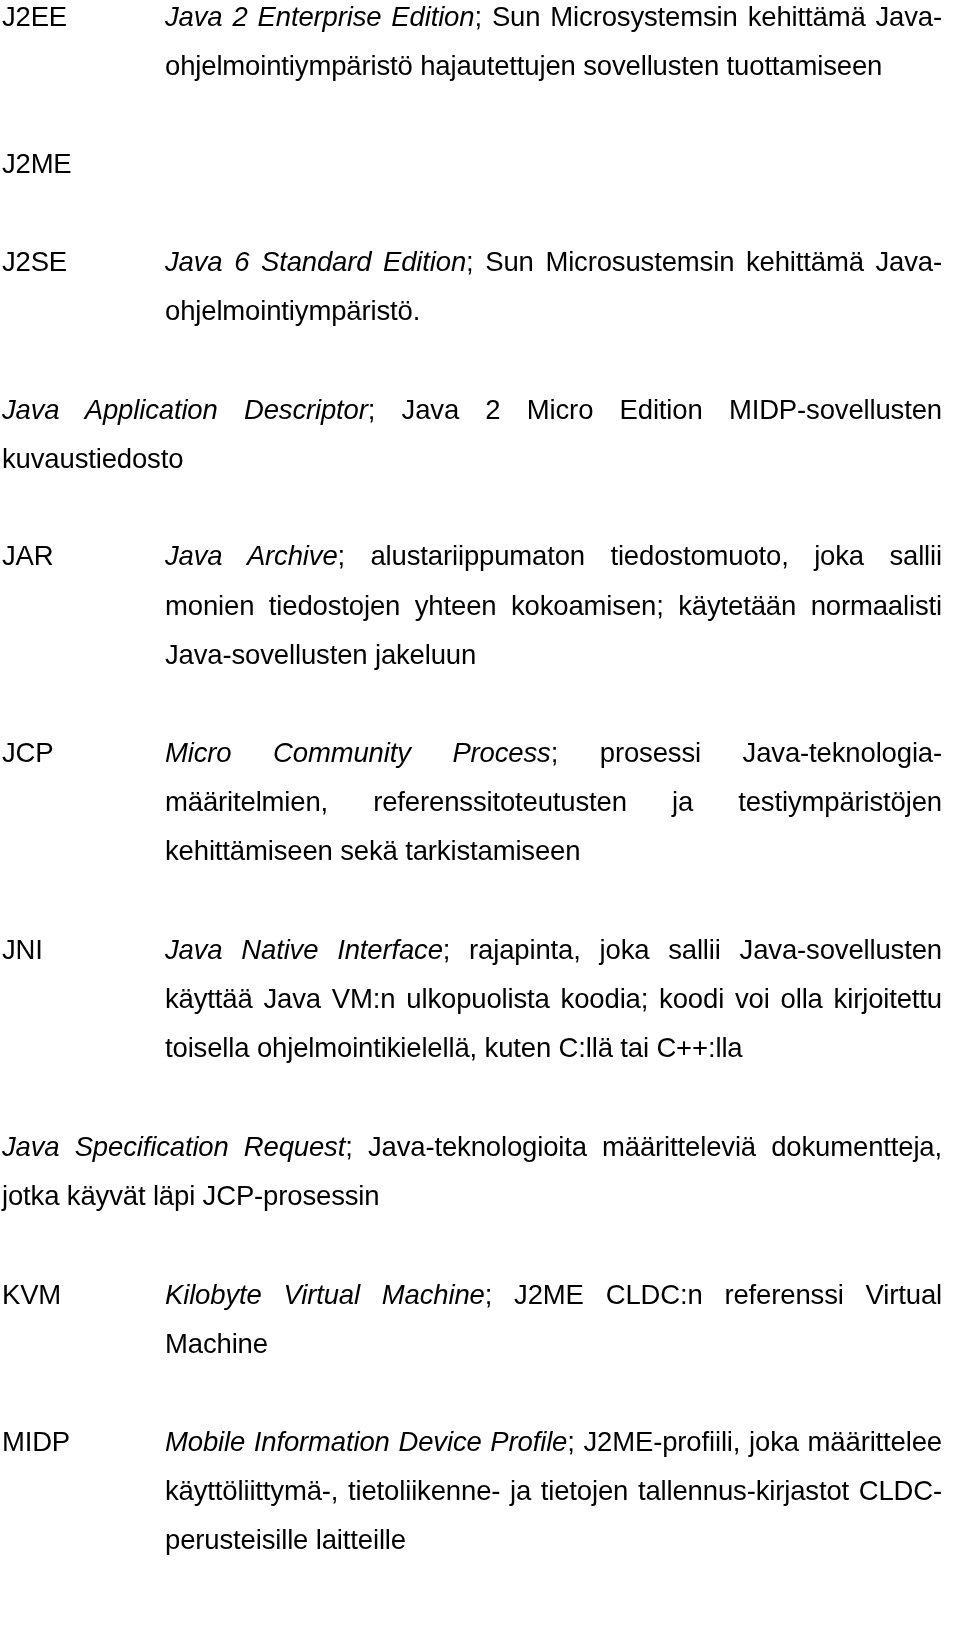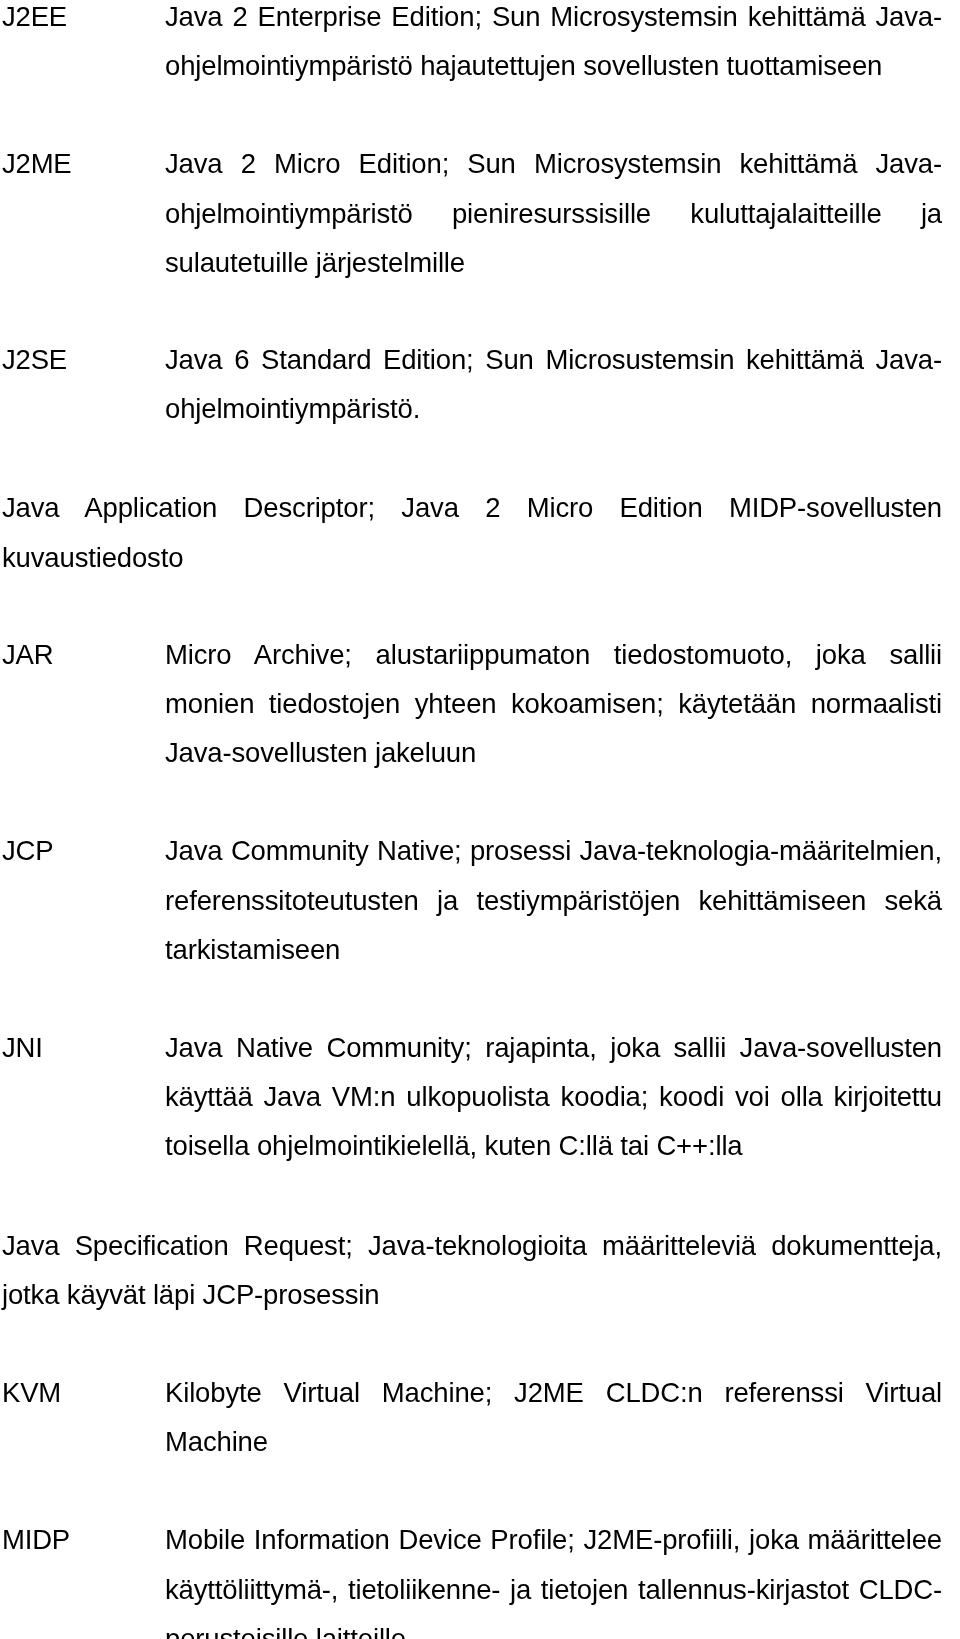--- a/index.html
+++ b/index.html
@@ -45,20 +45,21 @@
     width: 777px;
     font-size: 27.5px;
     line-height: 49.2px;
     text-align: justify;
     text-justify: inter-word;
     letter-spacing: -0.15px;
     word-spacing: 0px;
     hyphens: manual;
   }
   .entry-def .expansion {
+    font-style: italic;
   }
   .gap-1  { height: 49px; }
   .gap-2  { height: 48px; }
   .gap-3  { height: 50px; }
   .gap-4  { height: 48px; }
   .gap-5  { height: 49px; }
   .gap-6  { height: 49px; }
   .gap-7  { height: 50px; }
   .gap-8  { height: 49px; }
   .gap-9  { height: 49px; }
@@ -68,45 +69,44 @@
 
 <div class="page">
   <div class="glossary" id="glossary">
       <div class="entry">
         <div class="entry-term">J2EE</div>
         <div class="entry-def"><span class="expansion">Java 2 Enterprise Edition</span><span class="separator">; </span><span class="description">Sun Microsystemsin kehittämä Java-ohjelmointiympäristö hajautettujen sovellusten tuottamiseen</span></div>
       </div>
       <div class="gap-1"></div>
       <div class="entry">
         <div class="entry-term">J2ME</div>
-        <div class="entry-def"><span class="expansion">Java 2 Micro Edition</span><span class="separator">; </span><span class="description">Sun Microsystemsin kehittämä Java-ohjelmointiympäristö pieniresurssisille kuluttajalaitteille ja sulautetuille järjestelmille</span></div>
       </div>
       <div class="gap-2"></div>
       <div class="entry">
         <div class="entry-term">J2SE</div>
         <div class="entry-def"><span class="expansion">Java 6 Standard Edition</span><span class="separator">; </span><span class="description">Sun Microsustemsin kehittämä Java-ohjelmointiympäristö.</span></div>
       </div>
       <div class="gap-3"></div>
       <div class="entry">
         <div class="entry-def"><span class="expansion">Java Application Descriptor</span><span class="separator">; </span><span class="description">Java 2 Micro Edition MIDP-sovellusten kuvaustiedosto</span></div>
       </div>
       <div class="gap-4"></div>
       <div class="entry">
         <div class="entry-term">JAR</div>
-        <div class="entry-def"><span class="expansion">Micro Archive</span><span class="separator">; </span><span class="description">alustariippumaton tiedostomuoto, joka sallii monien tiedostojen yhteen kokoamisen; käytetään normaalisti Java-sovellusten jakeluun</span></div>
+        <div class="entry-def"><span class="expansion">Java Archive</span><span class="separator">; </span><span class="description">alustariippumaton tiedostomuoto, joka sallii monien tiedostojen yhteen kokoamisen; käytetään normaalisti Java-sovellusten jakeluun</span></div>
       </div>
       <div class="gap-5"></div>
       <div class="entry">
         <div class="entry-term">JCP</div>
-        <div class="entry-def"><span class="expansion">Java Community Native</span><span class="separator">; </span><span class="description">prosessi Java-teknologia-määritelmien, referenssitoteutusten ja testiympäristöjen kehittämiseen sekä tarkistamiseen</span></div>
+        <div class="entry-def"><span class="expansion">Micro Community Process</span><span class="separator">; </span><span class="description">prosessi Java-teknologia-määritelmien, referenssitoteutusten ja testiympäristöjen kehittämiseen sekä tarkistamiseen</span></div>
       </div>
       <div class="gap-6"></div>
       <div class="entry">
         <div class="entry-term">JNI</div>
-        <div class="entry-def"><span class="expansion">Java Native Community</span><span class="separator">; </span><span class="description">rajapinta, joka sallii Java-sovellusten käyttää Java VM:n ulkopuolista koodia; koodi voi olla kirjoitettu toisella ohjelmointikielellä, kuten C:llä tai C++:lla</span></div>
+        <div class="entry-def"><span class="expansion">Java Native Interface</span><span class="separator">; </span><span class="description">rajapinta, joka sallii Java-sovellusten käyttää Java VM:n ulkopuolista koodia; koodi voi olla kirjoitettu toisella ohjelmointikielellä, kuten C:llä tai C++:lla</span></div>
       </div>
       <div class="gap-7"></div>
       <div class="entry">
         <div class="entry-def"><span class="expansion">Java Specification Request</span><span class="separator">; </span><span class="description">Java-teknologioita määritteleviä dokumentteja, jotka käyvät läpi JCP-prosessin</span></div>
       </div>
       <div class="gap-8"></div>
       <div class="entry">
         <div class="entry-term">KVM</div>
         <div class="entry-def"><span class="expansion">Kilobyte Virtual Machine</span><span class="separator">; </span><span class="description">J2ME CLDC:n referenssi Virtual Machine</span></div>
       </div>

